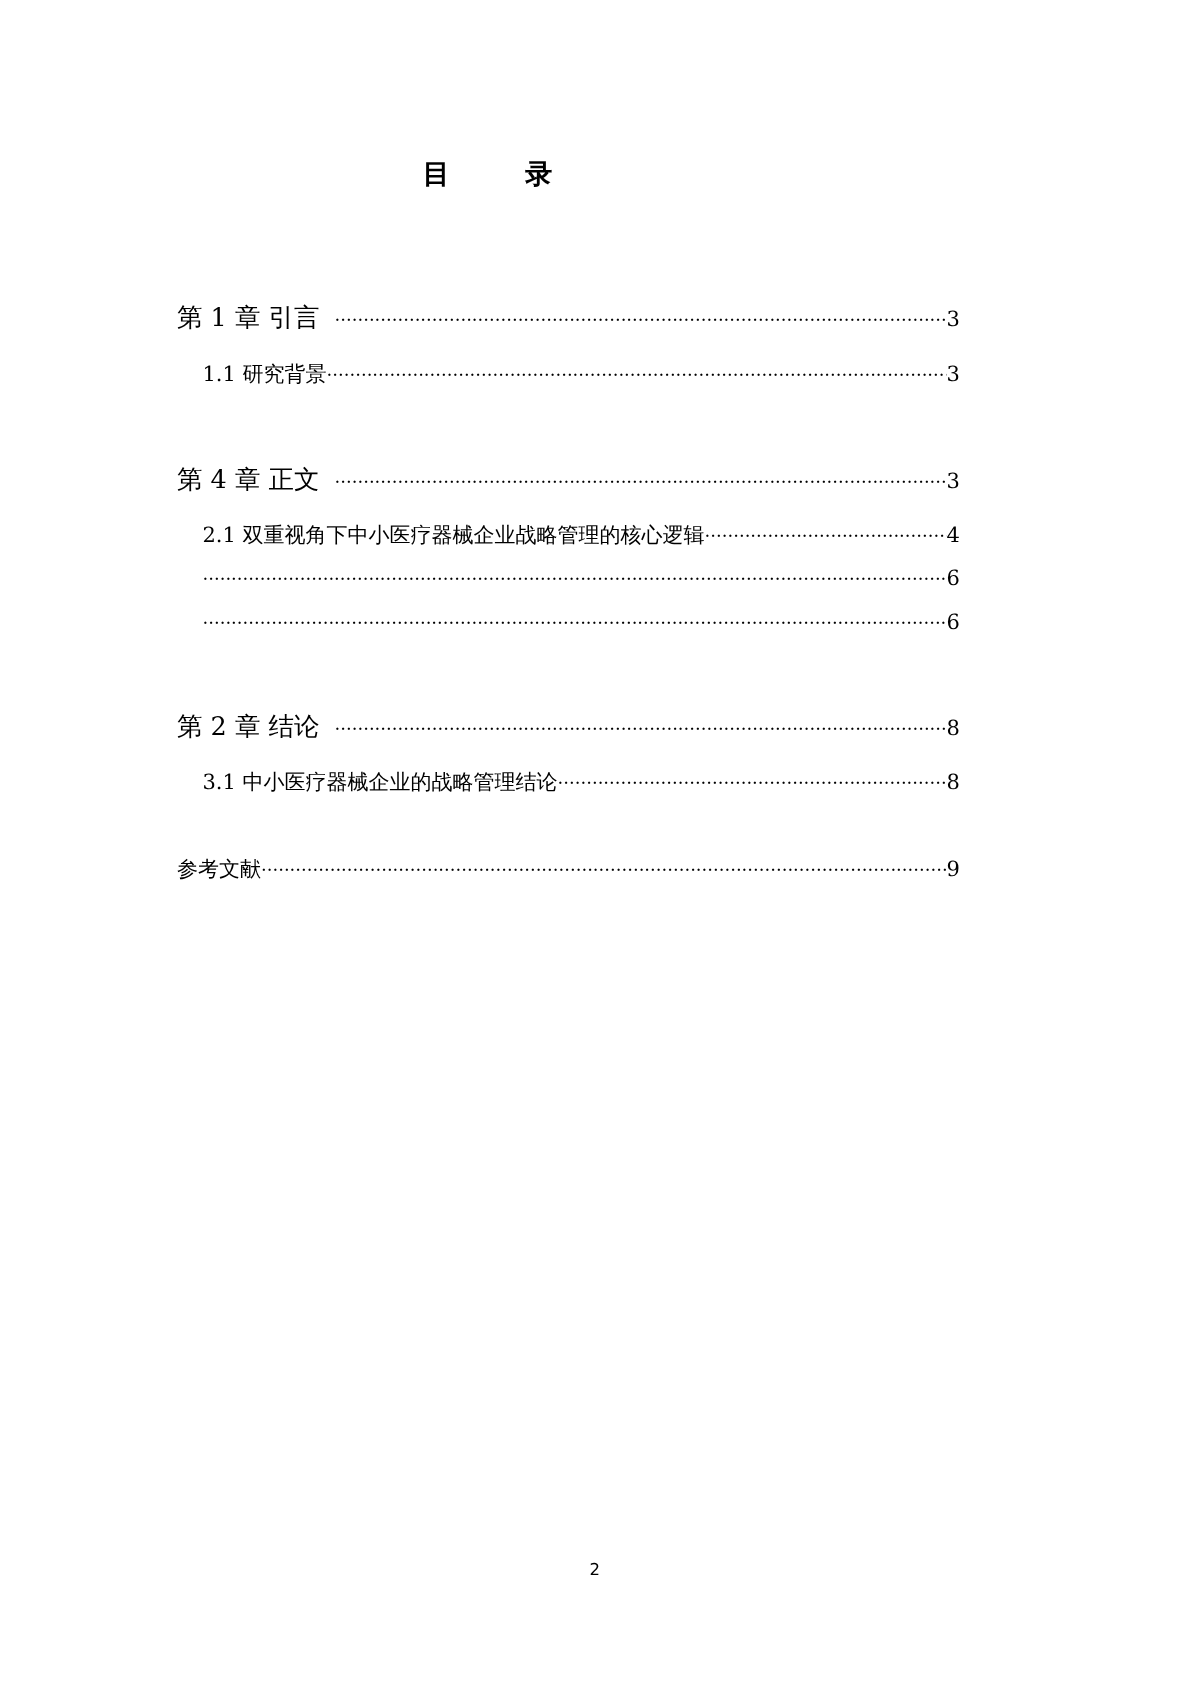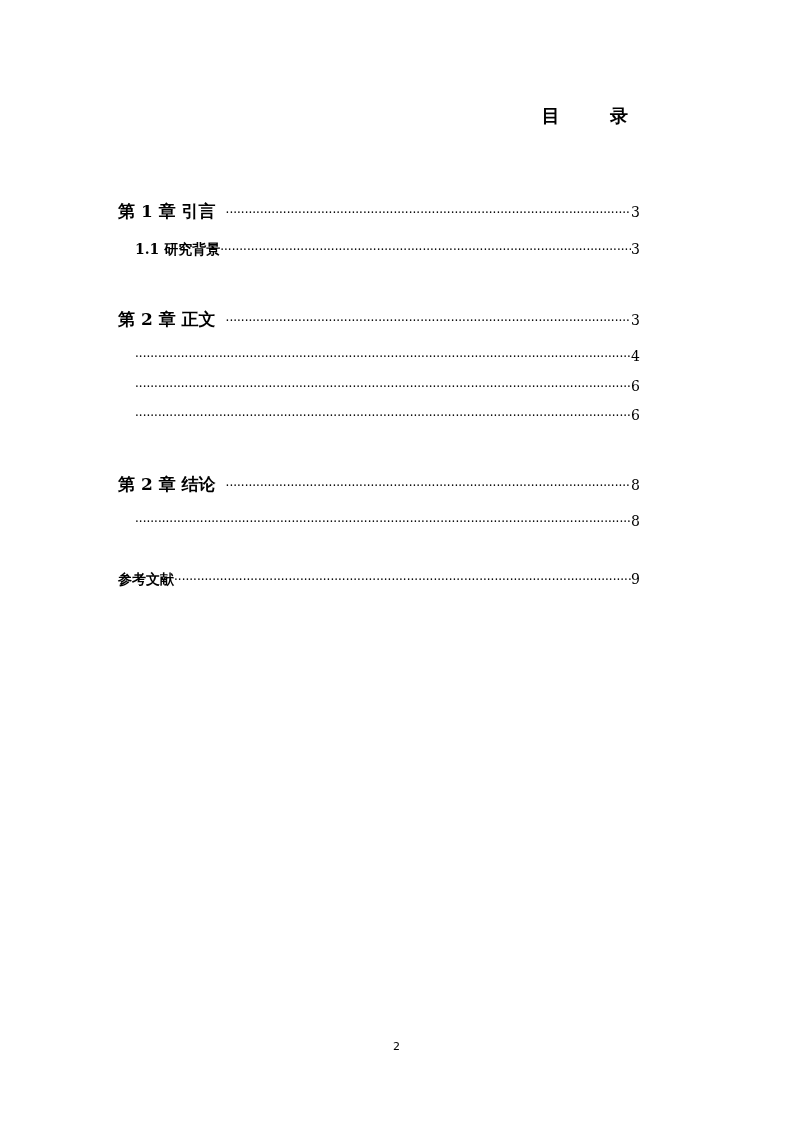--- a/index.html
+++ b/index.html
@@ -1,26 +1,26 @@
 <!DOCTYPE html>
 <html><head>
 <meta charset="utf-8">
 <style>
   html, body { margin: 0; padding: 0; background: #fff; }
   body { width: 793px; height: 1122px; position: relative; overflow: hidden;
          font-family: "DejaVu Serif", "Liberation Serif", serif; color: #000; }
-  .title { position: absolute; top: 104px; left: 0; width: 650px; text-align: right;
+  .title { position: absolute; top: 104px; left: 0; width: 650px; text-align: center;
            font-family: "DejaVu Sans", sans-serif; font-weight: bold; font-size: 18px;
            letter-spacing: 22px; text-indent: 22px; }
   .toc-row { position: absolute; left: 118px; width: 522px; display: flex; align-items: baseline;
              white-space: nowrap; }
   .toc-row.chapter { font-size: 17px; }
   .toc-row.section { font-size: 14px; left: 135px; width: 505px; text-align: right; }
   .toc-row.refs { font-size: 14px; }
-  .toc-label { flex: 0 0 auto; font-weight: bold; }
+  .toc-label { flex: 0 0 auto; }
   .toc-label.gap { padding-right: 10px; }
   .leader { flex: 1 1 auto; overflow: hidden; letter-spacing: 0px; font-size: 12px; color: #000; }
   .leader::before { content: "································································································································································"; }
   .toc-page { flex: 0 0 auto; font-size: 14px; }
   .page-number { position: absolute; top: 1040px; left: 0; width: 793px; text-align: center;
                  font-family: "DejaVu Sans", sans-serif; font-size: 11px; }
 </style>
 </head>
 <body>
 
@@ -32,26 +32,27 @@
   <span class="toc-page">3</span>
 </div>
 
 <div class="toc-row section" style="top:241px">
   <span class="toc-label">1.1  研究背景</span>
   <span class="leader"></span>
   <span class="toc-page">3</span>
 </div>
 
 <div class="toc-row chapter" style="top:308px">
-  <span class="toc-label gap">第 2 章  正文</span>
+  <span class="toc-label gap">第 4 章  正文</span>
   <span class="leader"></span>
   <span class="toc-page">3</span>
 </div>
 
 <div class="toc-row section" style="top:348px">
+  <span class="toc-label">2.1  双重视角下中小医疗器械企业战略管理的核心逻辑</span>
   <span class="leader"></span>
   <span class="toc-page">4</span>
 </div>
 
 <div class="toc-row section" style="top:378px">
   <span class="leader"></span>
   <span class="toc-page">6</span>
 </div>
 
 <div class="toc-row section" style="top:407px">
@@ -59,20 +60,21 @@
   <span class="toc-page">6</span>
 </div>
 
 <div class="toc-row chapter" style="top:473px">
   <span class="toc-label gap">第 2 章  结论</span>
   <span class="leader"></span>
   <span class="toc-page">8</span>
 </div>
 
 <div class="toc-row section" style="top:513px">
+  <span class="toc-label">3.1  中小医疗器械企业的战略管理结论</span>
   <span class="leader"></span>
   <span class="toc-page">8</span>
 </div>
 
 <div class="toc-row refs" style="top:571px">
   <span class="toc-label">参考文献</span>
   <span class="leader"></span>
   <span class="toc-page">9</span>
 </div>
 

